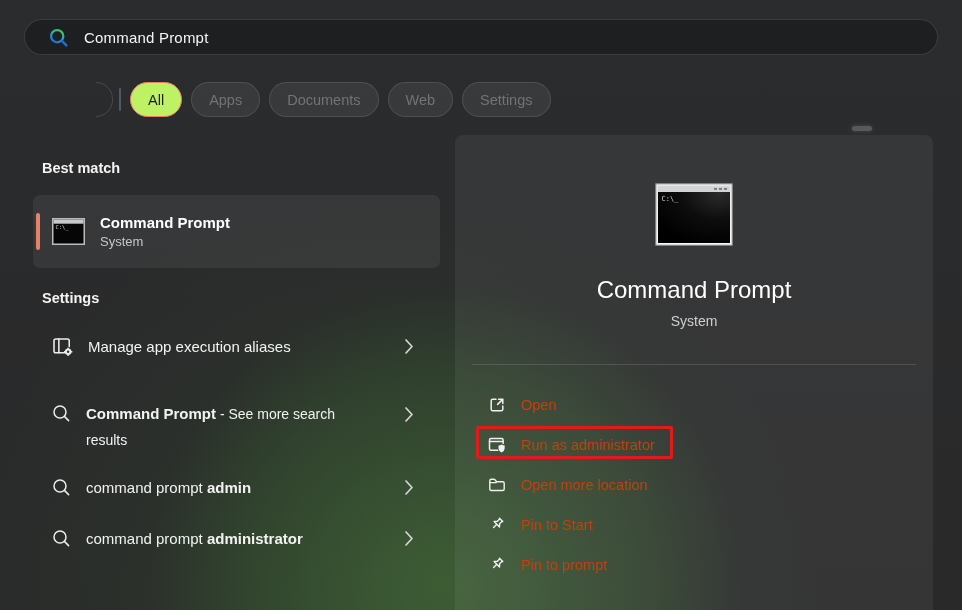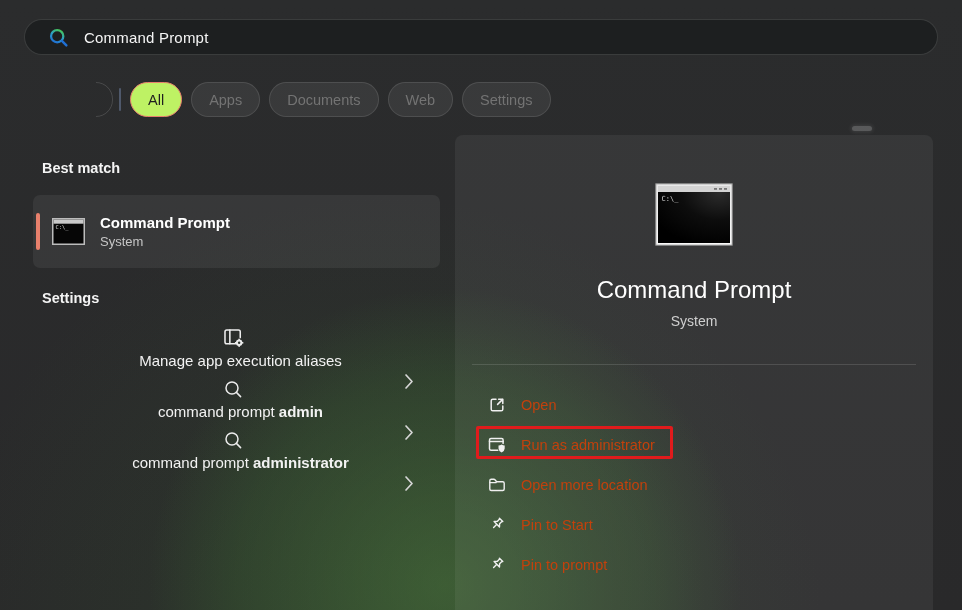--- a/index.html
+++ b/index.html
@@ -40,21 +40,21 @@
     margin-top:19px;height:73px;border-radius:7px;background:rgba(255,255,255,.062);
     position:relative;display:flex;align-items:center;padding-left:19px;box-sizing:border-box;cursor:pointer;
   }
   .accent-bar{position:absolute;left:3px;top:18px;width:4px;height:37px;border-radius:2px;background:#e8806c;}
   .best-card .meta{margin-left:15px;}
   .best-title{font-size:15px;font-weight:bold;color:#fff;}
   .best-sub{font-size:13px;color:#c6c6c6;margin-top:3px;}
   .sec-header.h2{margin-top:22px;}
   .sec-header.h3{margin-top:21px;}
   .lrow{
-    display:flex;align-items:center;padding:0 26px 0 19px;box-sizing:border-box;cursor:pointer;flex-direction:column;
+    display:flex;align-items:center;padding:0 26px 0 19px;box-sizing:border-box;cursor:pointer;
   }
   .lrow .lbl{margin-left:15px;font-size:15px;color:#f2f2f2;line-height:25px;}
   .lrow .chev{margin-left:auto;display:flex;}
   .settings-row{margin-top:21px;height:39px;}
   .web-row1{margin-top:22px;min-height:62px;align-items:flex-start;padding-top:13px;}
   .web-row1 .icn{margin-top:3px;}
   .web-row1 .lbl{max-width:268px;}
   .web-row1 .chev{margin-top:5px;}
   .web-row2{margin-top:14px;height:40px;}
   .web-row3{margin-top:11px;height:40px;}
@@ -152,20 +152,34 @@
     </span>
     <span class="lbl">Manage app execution aliases</span>
     <span class="chev">
       <svg width="10" height="17" viewBox="0 0 10 17">
           <path d="M2 2 L8 8.5 L2 15" fill="none" stroke="#d6d6d6" stroke-width="1.7" stroke-linecap="round" stroke-linejoin="round"></path>
         </svg>
     </span>
   </div>
 
 
+  <div class="lrow web-row1">
+    <span class="icn">
+      <svg width="19" height="19" viewBox="0 0 19 19">
+          <circle cx="8" cy="8" r="6" fill="none" stroke="#ececec" stroke-width="1.5"></circle>
+          <line x1="12.4" y1="12.4" x2="16.6" y2="16.6" stroke="#ececec" stroke-width="1.5" stroke-linecap="round"></line>
+        </svg>
+    </span>
+    <span class="lbl"><span class="b">Command Prompt</span><span class="dim"> - See more search results</span></span>
+    <span class="chev">
+      <svg width="10" height="17" viewBox="0 0 10 17">
+          <path d="M2 2 L8 8.5 L2 15" fill="none" stroke="#d6d6d6" stroke-width="1.7" stroke-linecap="round" stroke-linejoin="round"></path>
+        </svg>
+    </span>
+  </div>
 
   <div class="lrow web-row2">
     <span class="icn">
       <svg width="19" height="19" viewBox="0 0 19 19">
           <circle cx="8" cy="8" r="6" fill="none" stroke="#ececec" stroke-width="1.5"></circle>
           <line x1="12.4" y1="12.4" x2="16.6" y2="16.6" stroke="#ececec" stroke-width="1.5" stroke-linecap="round"></line>
         </svg>
     </span>
     <span class="lbl"><span>command prompt </span><span class="b">admin</span></span>
     <span class="chev">

